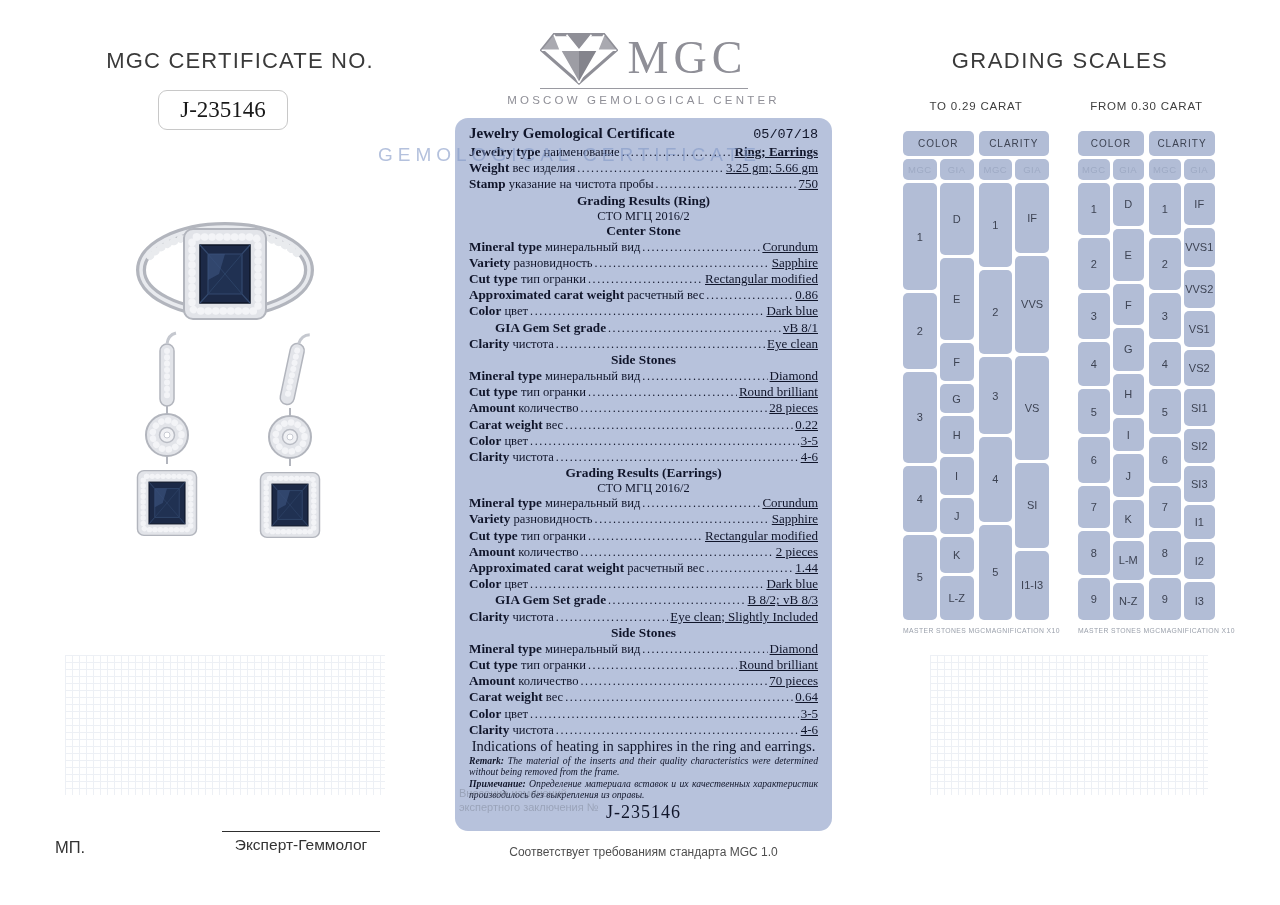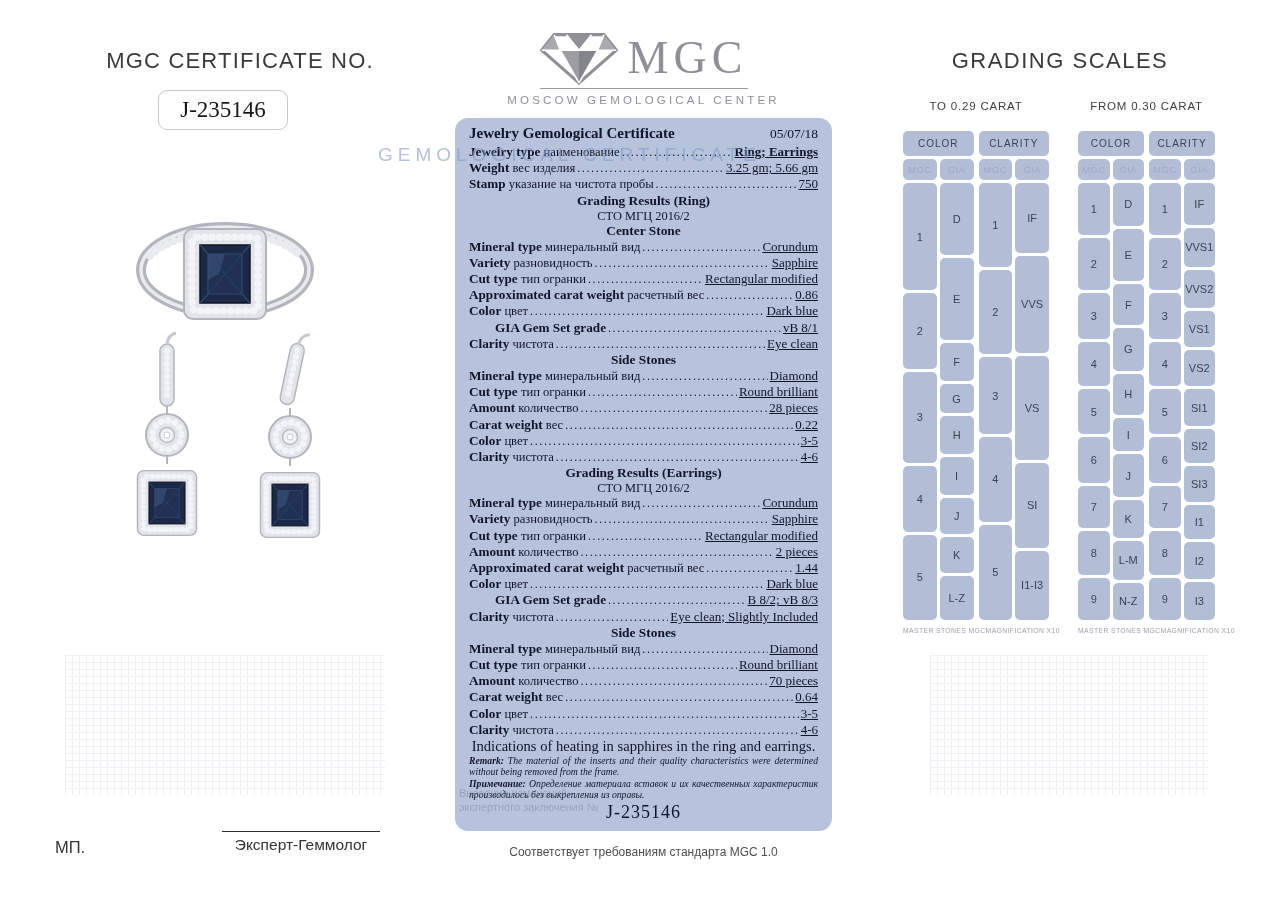--- a/index.html
+++ b/index.html
@@ -30,21 +30,21 @@
   .logo-line{width:208px;border-top:1.5px solid #9a9aa1;margin-top:2px;}
   .logo-sub{margin-top:5px;font-size:11.5px;letter-spacing:3.2px;color:#8f8f97;white-space:nowrap;}
 
   
   .panel{position:absolute;left:455px;top:118px;width:377px;height:713px;background:#b7c2dc;
     border-radius:13px;padding:7px 14px 5px 14px;box-sizing:border-box;
     font-family:"Liberation Serif",serif;color:#10152a;}
   .ctitle{display:flex;align-items:baseline;margin-bottom:2px;}
   .ctitle b{font-size:15px;}
   .ctitle .sp{flex:1;}
-  .ctitle .date{font-size:13.5px;}
+  .ctitle .date{font-size:13.5px;font-family:Liberation Mono, monospace;}
   .crow{display:flex;align-items:baseline;line-height:15.2px;font-size:13px;}
   .crow.gia{padding-left:26px;}
   .clab{white-space:nowrap;}
   .clab b{font-size:13.2px;}
   .csub{font-size:12.6px;}
   .dots{flex:1;overflow:hidden;white-space:nowrap;margin:0 2px;min-width:6px;}
   .dots::after{content:"......................................................................................................";
     letter-spacing:1.6px;font-size:12px;}
   .cval{white-space:nowrap;text-decoration:underline;}
   .cval.bv{font-weight:bold;}

